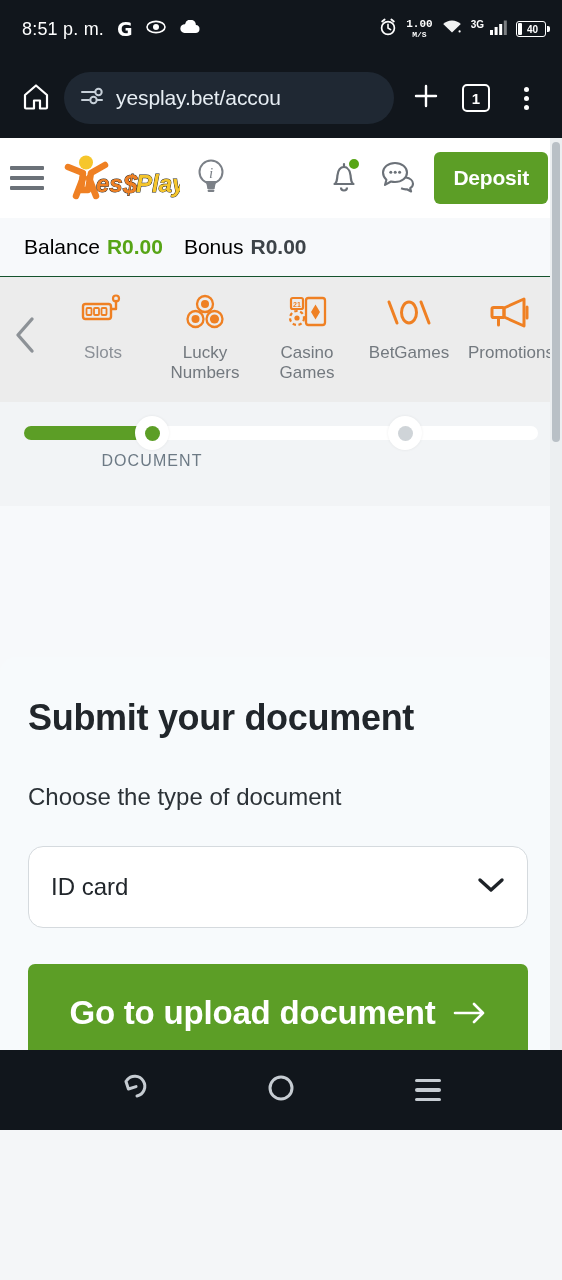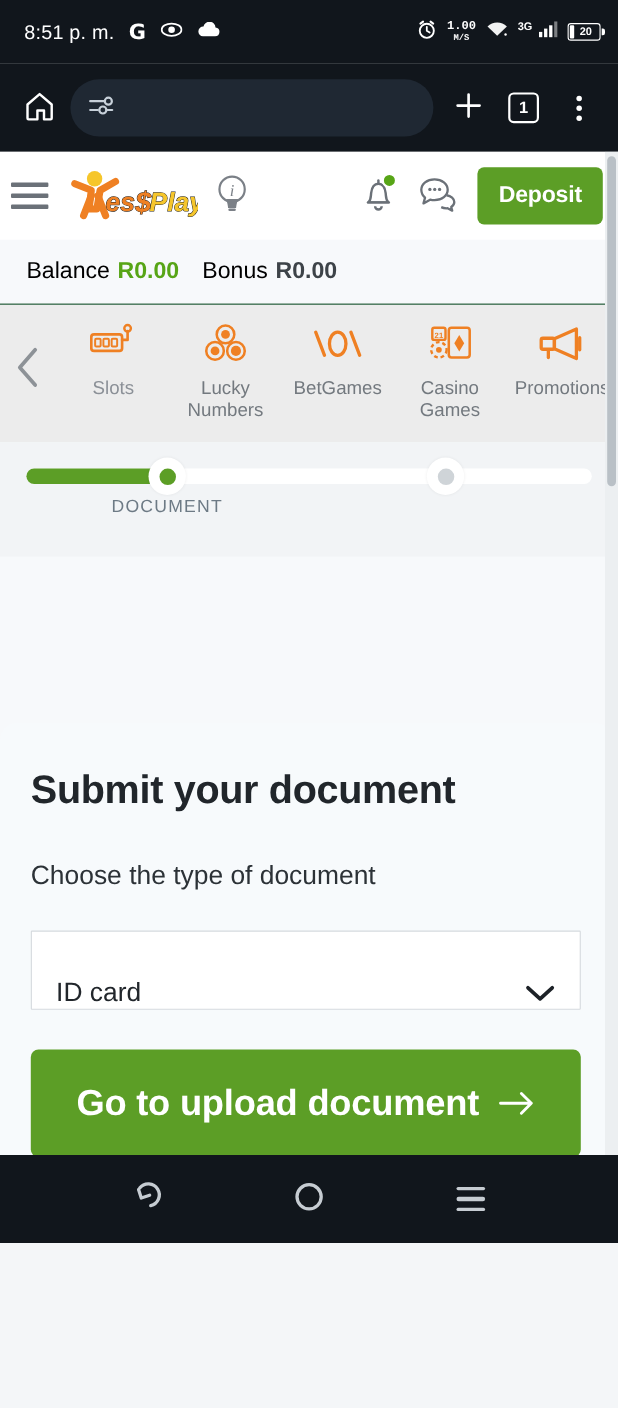--- a/index.html
+++ b/index.html
@@ -367,26 +367,26 @@
     color: #21262b;
     letter-spacing: -0.3px;
   }
   .card .sub {
     margin-top: 44px;
     font-size: 24px;
     color: #2c3237;
   }
   .select {
     margin-top: 35px;
-    height: 72px;
+    height: 82px;
     background: #ffffff;
     border: 1px solid #d5dade;
-    border-radius: 1px;
-    display: flex;
-    align-items: flex-end;
+    border-radius: 15px;
+    display: flex;
+    align-items: center;
     padding: 0 22px;
     box-sizing: border-box;
   }
   .select .val {
     flex: 1;
     font-size: 24px;
     color: #21262b;
   }
   .cta {
     margin-top: 36px;
@@ -498,21 +498,21 @@
       <span>
         <svg width="17" height="15" viewBox="0 0 17 15">
             <rect x="0" y="10" width="3" height="5" fill="#fff"></rect>
             <rect x="4.6" y="7" width="3" height="8" fill="#fff"></rect>
             <rect x="9.2" y="4" width="3" height="11" fill="#fff"></rect>
             <rect x="13.8" y="0.5" width="3" height="14.5" fill="#fff" opacity="0.45"></rect>
           </svg>
       </span>
       <span class="battery">
         <span class="fill"></span>
-        <span class="pct">20</span>
+        <span class="pct">40</span>
       </span>
     </div>
   </div>
 
   <div class="browserbar">
     <div class="bb-btn">
       <span>
         <svg width="30" height="30" viewBox="0 0 30 30">
             <path d="M4 14 15 4.5 26 14v12.5a1 1 0 0 1-1 1h-6v-8h-6v8H5a1 1 0 0 1-1-1z" fill="none" stroke="#fff" stroke-width="2.2" stroke-linejoin="round"></path>
           </svg>
@@ -520,20 +520,21 @@
     </div>
     <div class="urlpill">
       <span>
         <svg width="24" height="20" viewBox="0 0 24 20">
             <path d="M2 6h13M2 14h7" stroke="#c7d0d9" stroke-width="2" stroke-linecap="round"></path>
             <circle cx="18.5" cy="6" r="3.2" fill="none" stroke="#c7d0d9" stroke-width="2"></circle>
             <circle cx="13.5" cy="14" r="3.2" fill="none" stroke="#c7d0d9" stroke-width="2"></circle>
             <path d="M17 14h5" stroke="#c7d0d9" stroke-width="2" stroke-linecap="round"></path>
           </svg>
       </span>
+      <span class="urltext">yesplay.bet/accou</span>
     </div>
     <div class="bb-btn">
       <span>
         <svg width="30" height="30" viewBox="0 0 30 30">
             <path d="M15 5v20M5 15h20" stroke="#fff" stroke-width="2.4" stroke-linecap="round"></path>
           </svg>
       </span>
     </div>
     <div class="bb-btn">
       <span class="tabcount">1</span>
@@ -651,45 +652,45 @@
                 <circle cx="13.5" cy="26" r="4" fill="#ef8023"></circle>
               <circle cx="32.5" cy="26" r="8" fill="none" stroke="#ef8023" stroke-width="2.3"></circle>
                 <circle cx="32.5" cy="26" r="4.6" fill="#ef8023"></circle>
             </svg>
           </span>
           <span class="lbl"><span>Lucky</span><br><span>Numbers</span></span>
         </div>
 
         <div class="cat">
           <span class="ic">
-            <svg width="52" height="34" viewBox="0 0 52 34">
-              <path d="M6 6 14 27" stroke="#ef8023" stroke-width="3" stroke-linecap="round"></path>
-              <ellipse cx="26" cy="16.5" rx="7.5" ry="10.5" fill="none" stroke="#ef8023" stroke-width="3"></ellipse>
-              <path d="M38 6 46 27" stroke="#ef8023" stroke-width="3" stroke-linecap="round"></path>
-            </svg>
-          </span>
-          <span class="lbl">BetGames</span>
-        </div>
-
-        <div class="cat">
-          <span class="ic">
             <svg width="46" height="40" viewBox="0 0 46 40">
               <rect x="22" y="5" width="19" height="27" rx="2.5" fill="none" stroke="#ef8023" stroke-width="2.3"></rect>
               <path d="M31.5 11.5 36 19l-4.5 7.5L27 19z" fill="#ef8023"></path>
               <rect x="7" y="5" width="12" height="11" rx="1.8" fill="none" stroke="#ef8023" stroke-width="2.2"></rect>
               <text x="13" y="14" text-anchor="middle" font-family="Liberation Sans, sans-serif" font-size="7" font-weight="bold" fill="#ef8023">21</text>
               <circle cx="13" cy="25" r="7" fill="none" stroke="#ef8023" stroke-width="2.2" stroke-dasharray="3.4 2.6"></circle>
               <circle cx="13" cy="25" r="2.6" fill="#ef8023"></circle>
             </svg>
           </span>
           <span class="lbl"><span>Casino</span><br><span>Games</span></span>
         </div>
 
         <div class="cat">
           <span class="ic">
+            <svg width="52" height="34" viewBox="0 0 52 34">
+              <path d="M6 6 14 27" stroke="#ef8023" stroke-width="3" stroke-linecap="round"></path>
+              <ellipse cx="26" cy="16.5" rx="7.5" ry="10.5" fill="none" stroke="#ef8023" stroke-width="3"></ellipse>
+              <path d="M38 6 46 27" stroke="#ef8023" stroke-width="3" stroke-linecap="round"></path>
+            </svg>
+          </span>
+          <span class="lbl">BetGames</span>
+        </div>
+
+        <div class="cat">
+          <span class="ic">
             <svg width="50" height="38" viewBox="0 0 50 38">
               <path d="M38 5 18 14v9l20 9z" fill="none" stroke="#ef8023" stroke-width="3" stroke-linejoin="round"></path>
               <rect x="6" y="13.5" width="12" height="10" rx="1.6" fill="none" stroke="#ef8023" stroke-width="3"></rect>
               <path d="M12.5 24v7" stroke="#ef8023" stroke-width="3" stroke-linecap="round"></path>
               <path d="M41 13v11" stroke="#ef8023" stroke-width="3" stroke-linecap="round"></path>
             </svg>
           </span>
           <span class="lbl">Promotions</span>
         </div>
 

